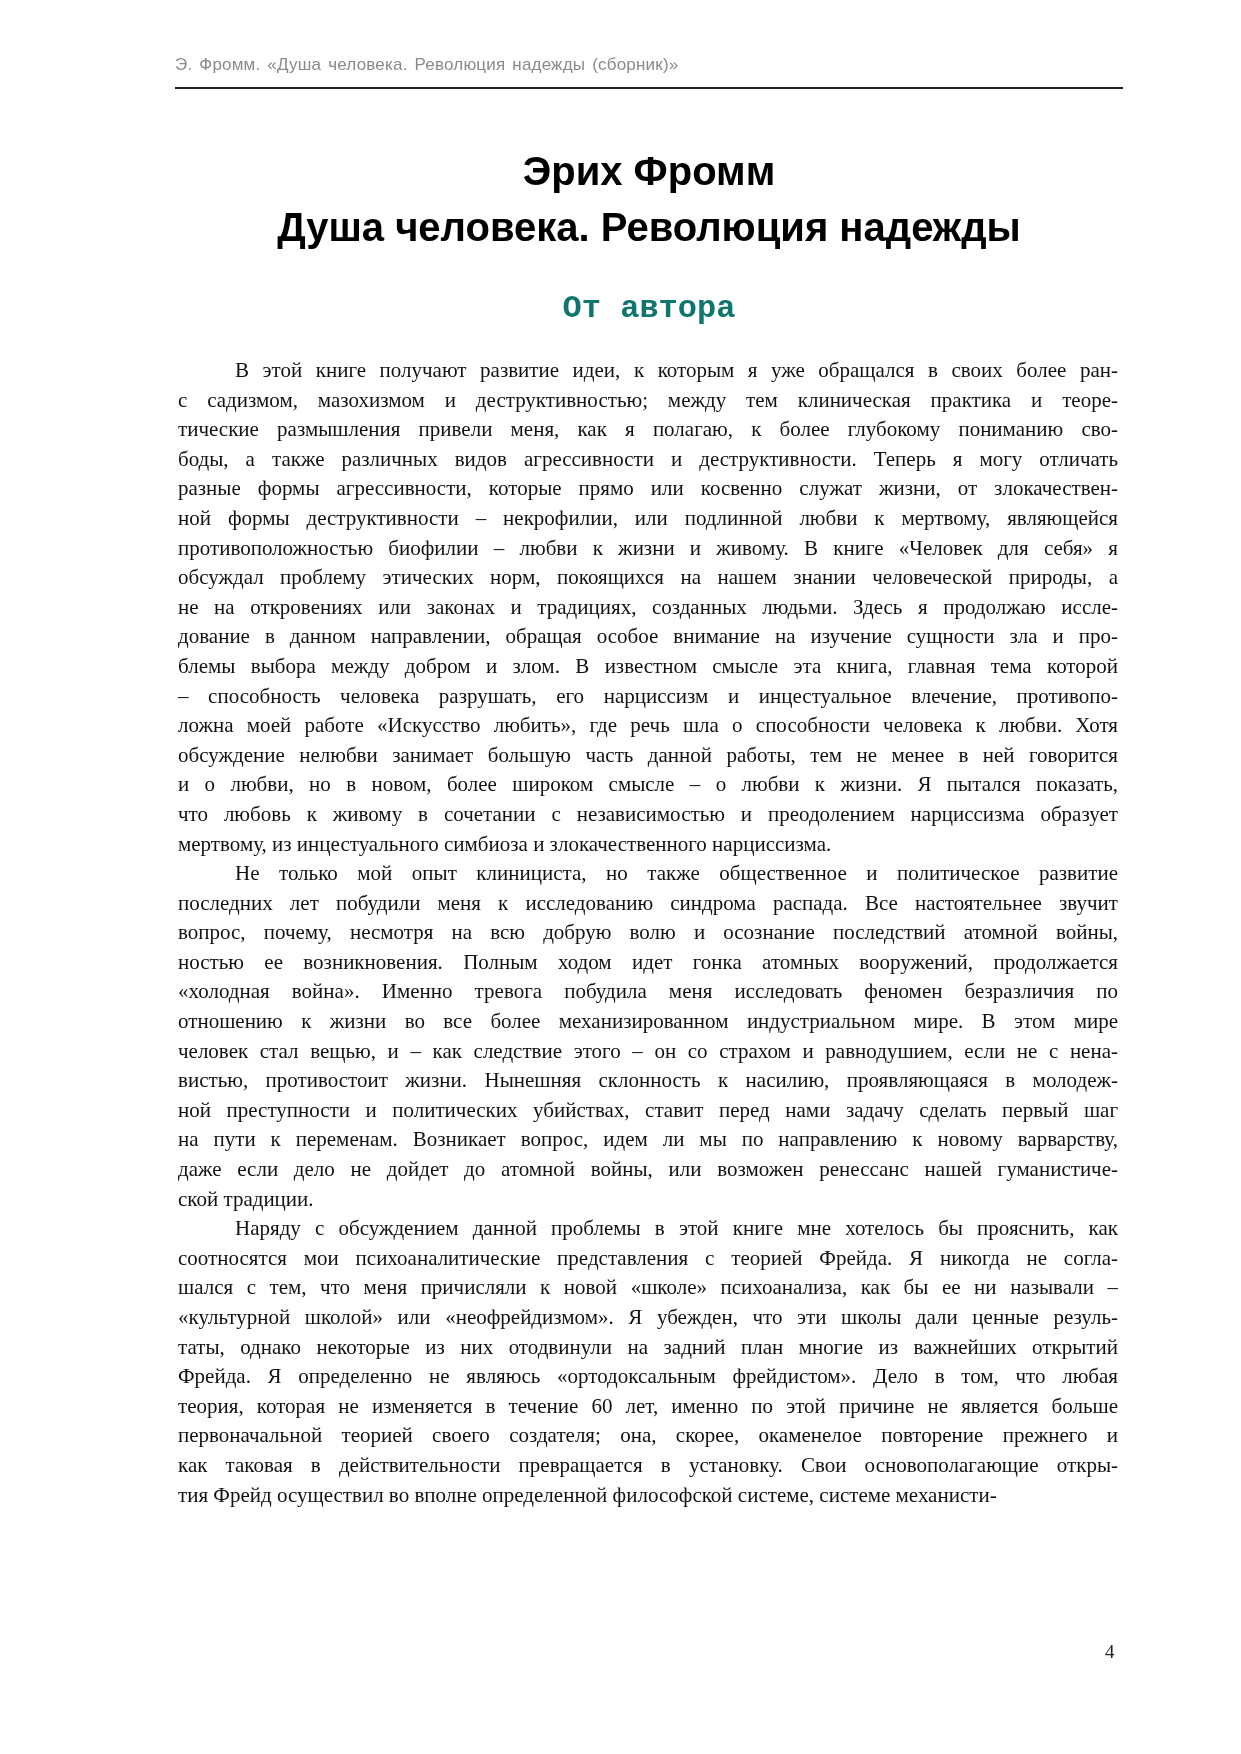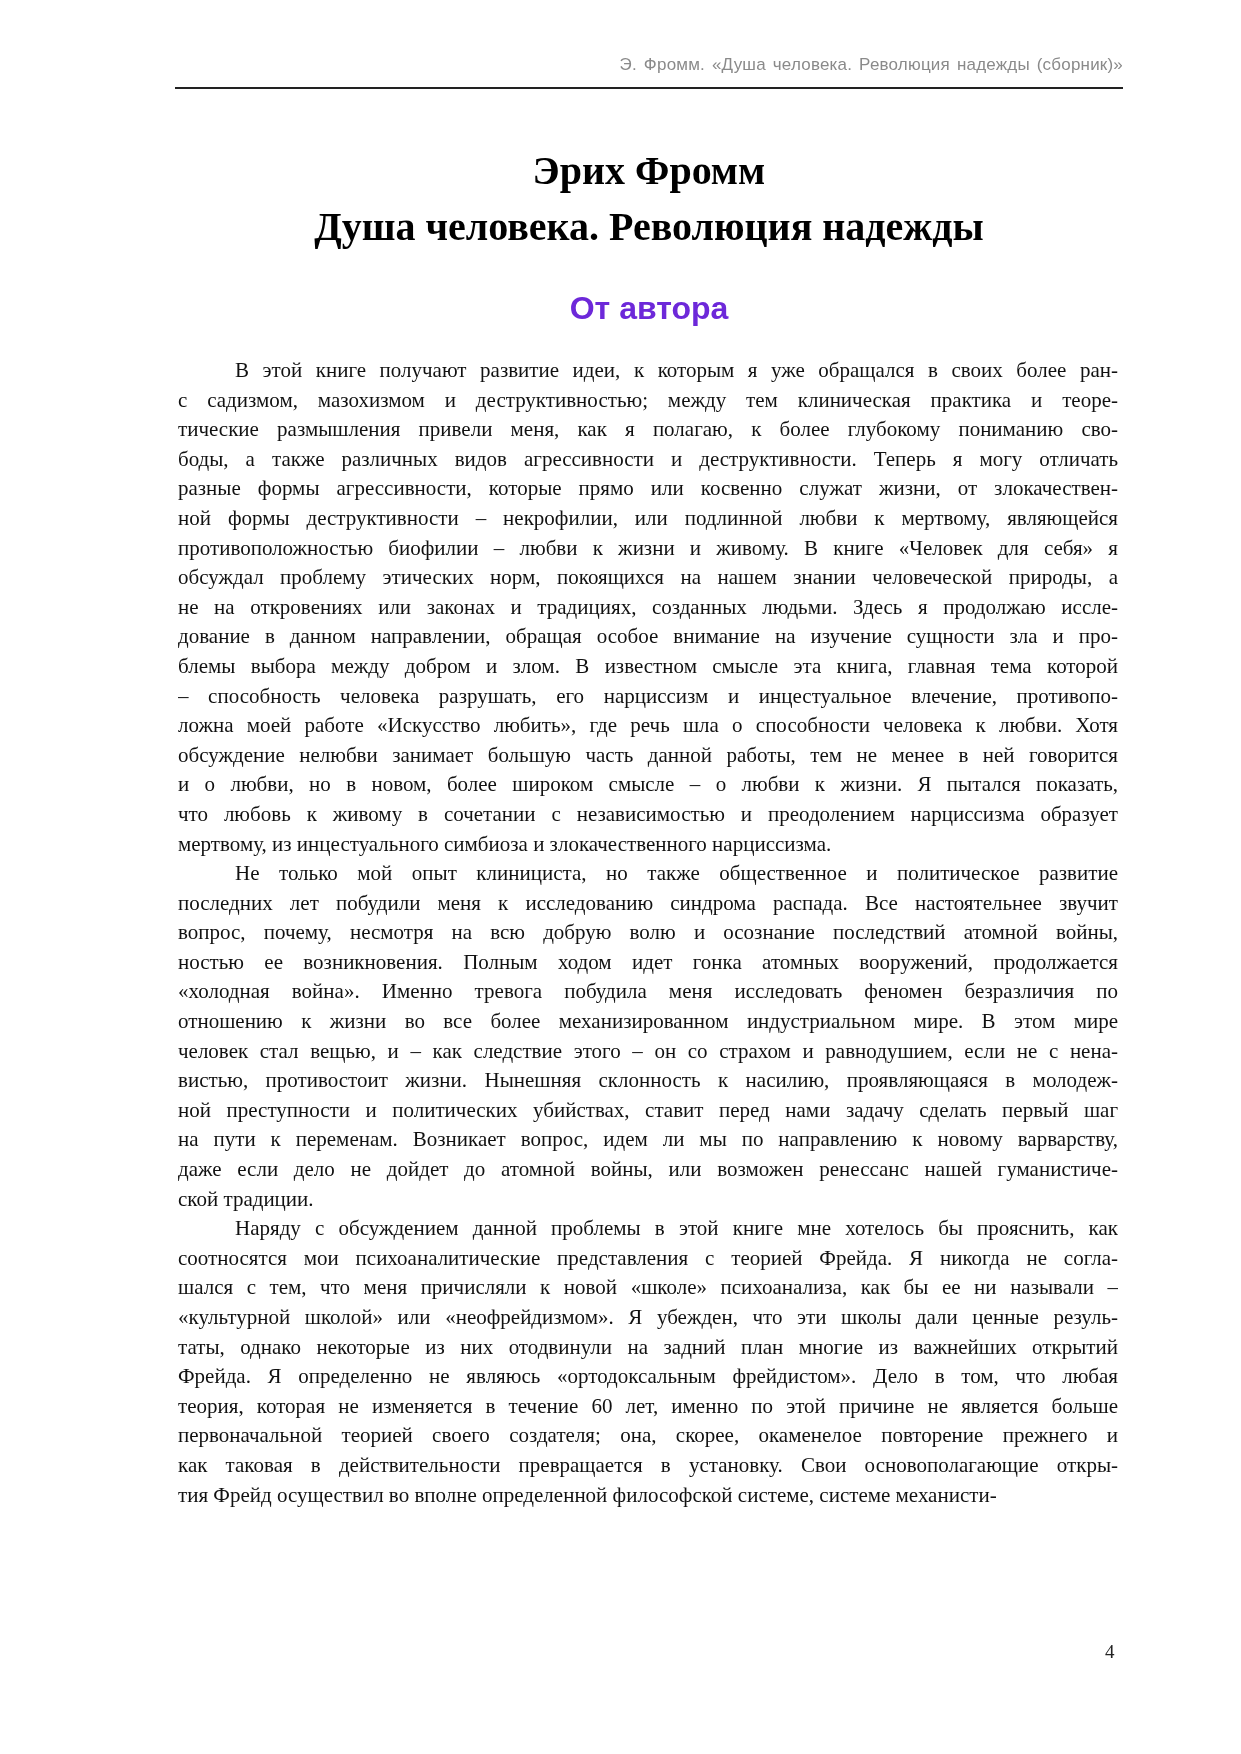--- a/index.html
+++ b/index.html
@@ -1,32 +1,32 @@
 <!DOCTYPE html>
 <html><head>
 <meta charset="utf-8">
 <style>
   html, body { margin: 0; padding: 0; background: #ffffff; }
   body { width: 1241px; height: 1754px; position: relative; overflow: hidden; }
   .running-header {
     position: absolute; left: 175px; top: 55px; width: 948px;
     font-family: "Liberation Sans", sans-serif; font-size: 17px; color: #8a8a8a;
-    letter-spacing: 0.2px; word-spacing: 2px; text-align: right;
+    letter-spacing: 0.2px; word-spacing: 2px;
   }
   .header-rule {
     position: absolute; left: 175px; top: 87px; width: 948px; height: 2px; background: #222222;
   }
   .title-block {
     position: absolute; left: 175px; top: 143px; width: 948px; text-align: center;
-    font-family: Liberation Serif, serif; font-weight: bold; color: #000;
+    font-family: Liberation Sans, sans-serif; font-weight: bold; color: #000;
   }
   .title-line { font-size: 40px; line-height: 56px; display: block; }
   .section-title {
     position: absolute; left: 175px; top: 290px; width: 948px; text-align: center;
-    font-family: Liberation Sans, sans-serif; font-weight: bold; font-size: 32px; color: #6d28d9;
+    font-family: Liberation Mono, monospace; font-weight: bold; font-size: 32px; color: #0f766e;
   }
   .body-text {
     position: absolute; left: 178px; top: 356px; width: 940px;
     font-family: "Liberation Serif", serif; font-size: 21px; color: #111;
   }
   .line {
     display: block; height: 29.6px; line-height: 29.6px; white-space: nowrap;
     text-align: justify; text-align-last: justify; overflow: hidden;
   }
   .line.last { text-align-last: left; }

